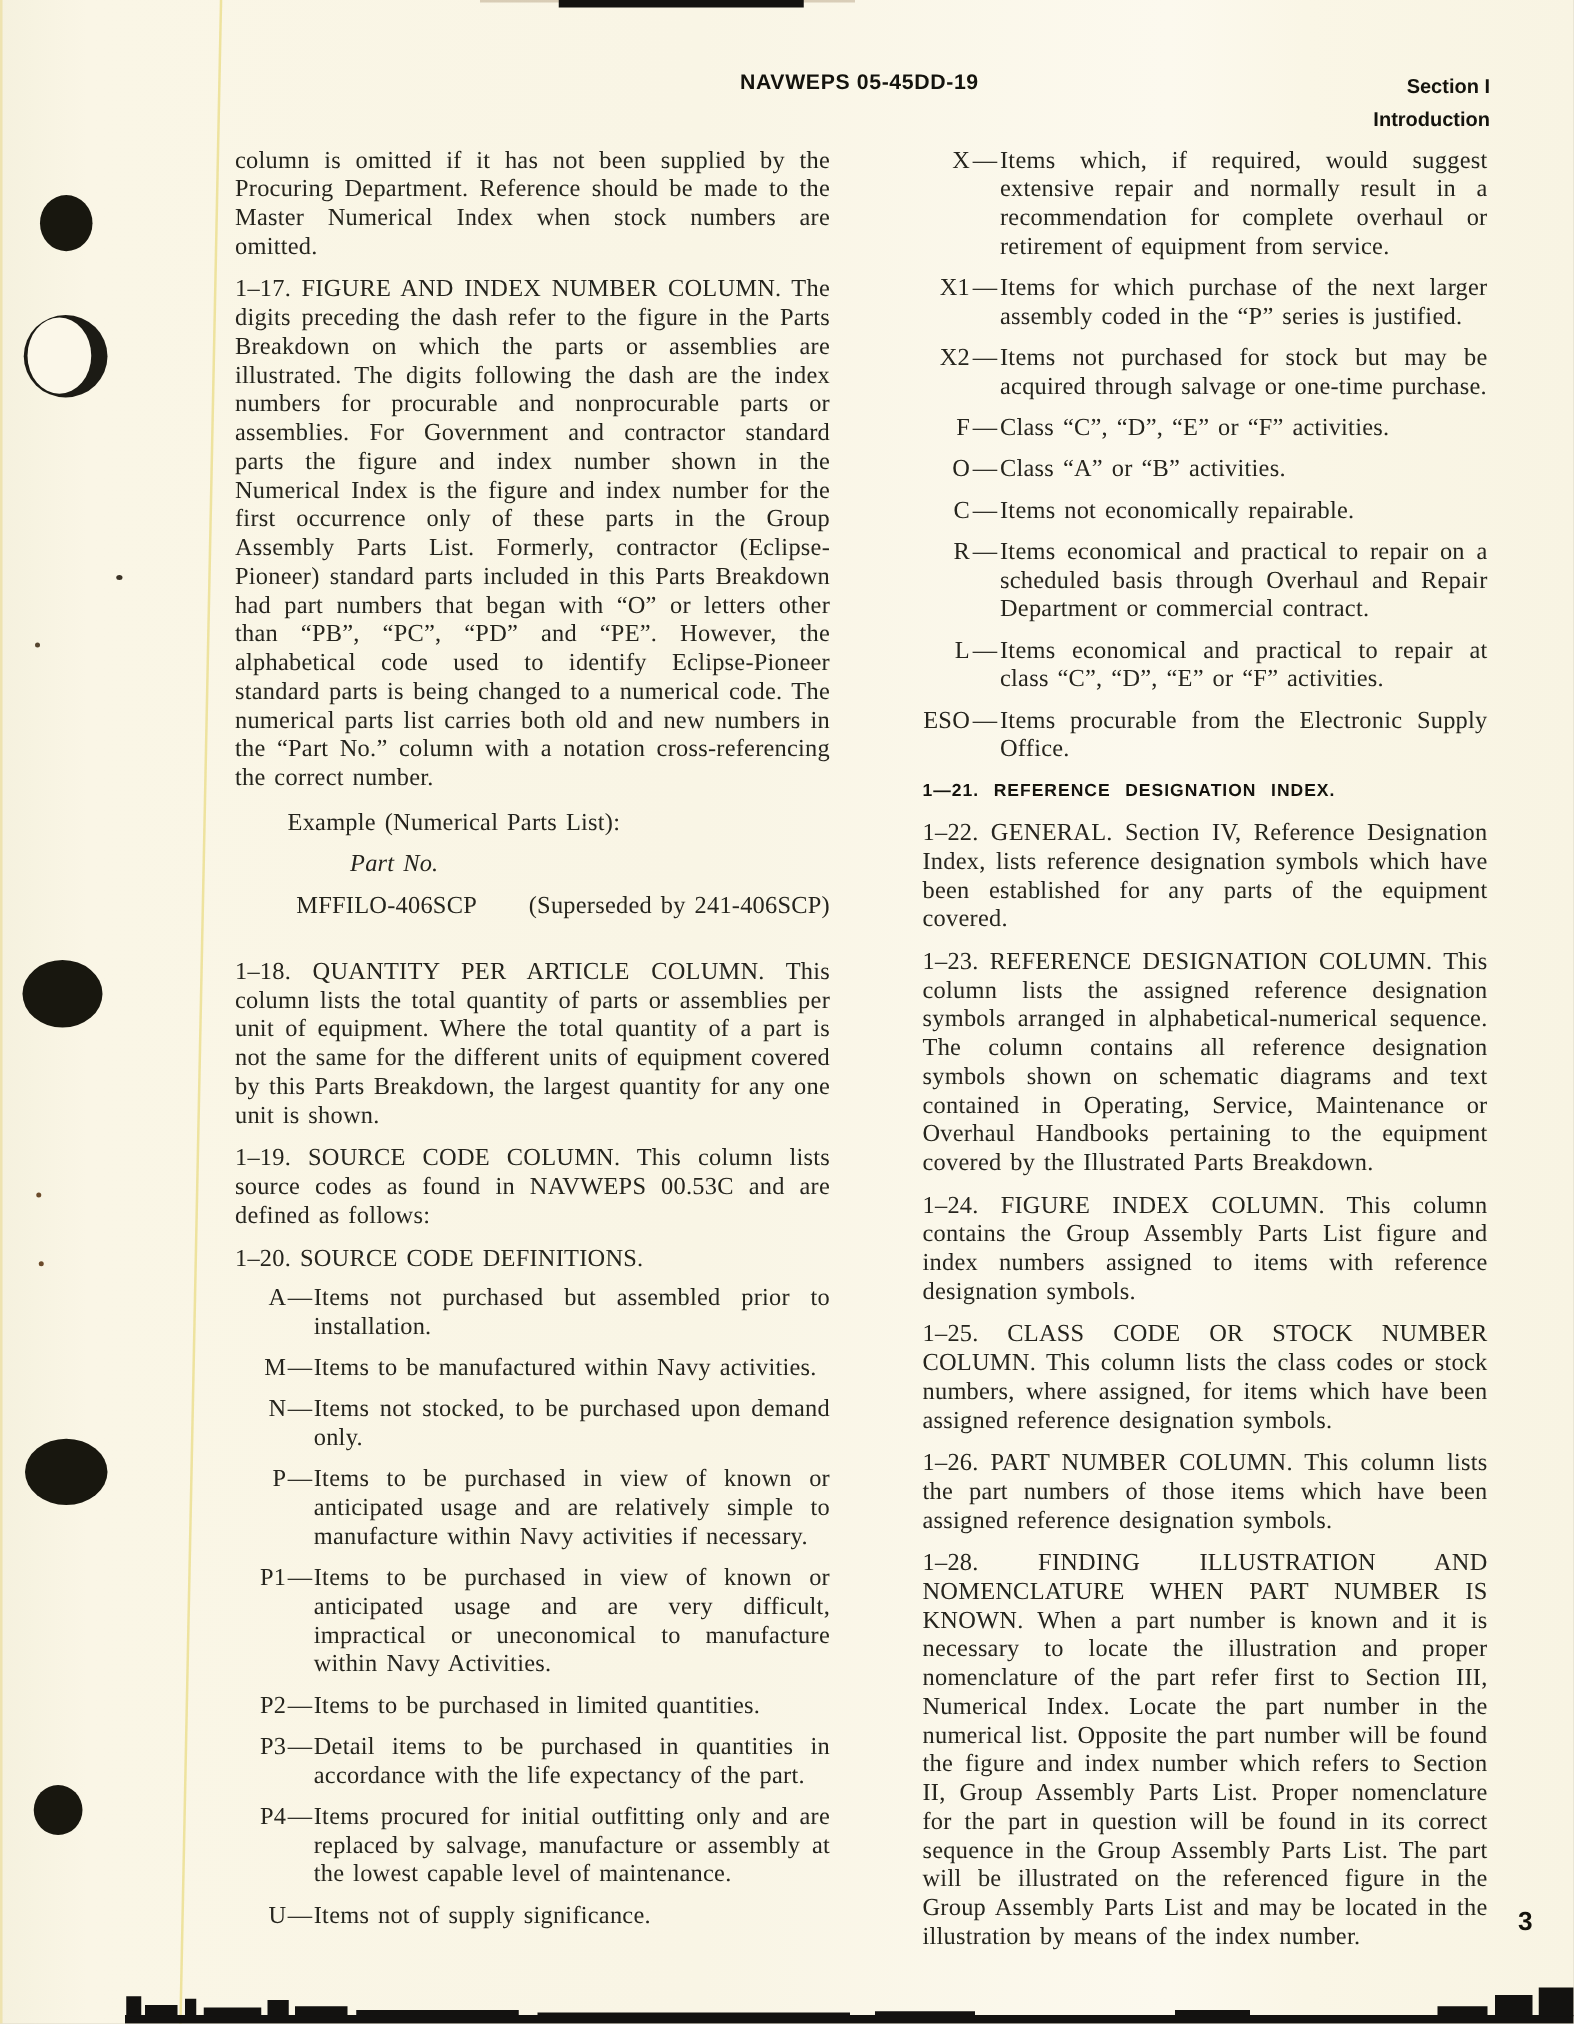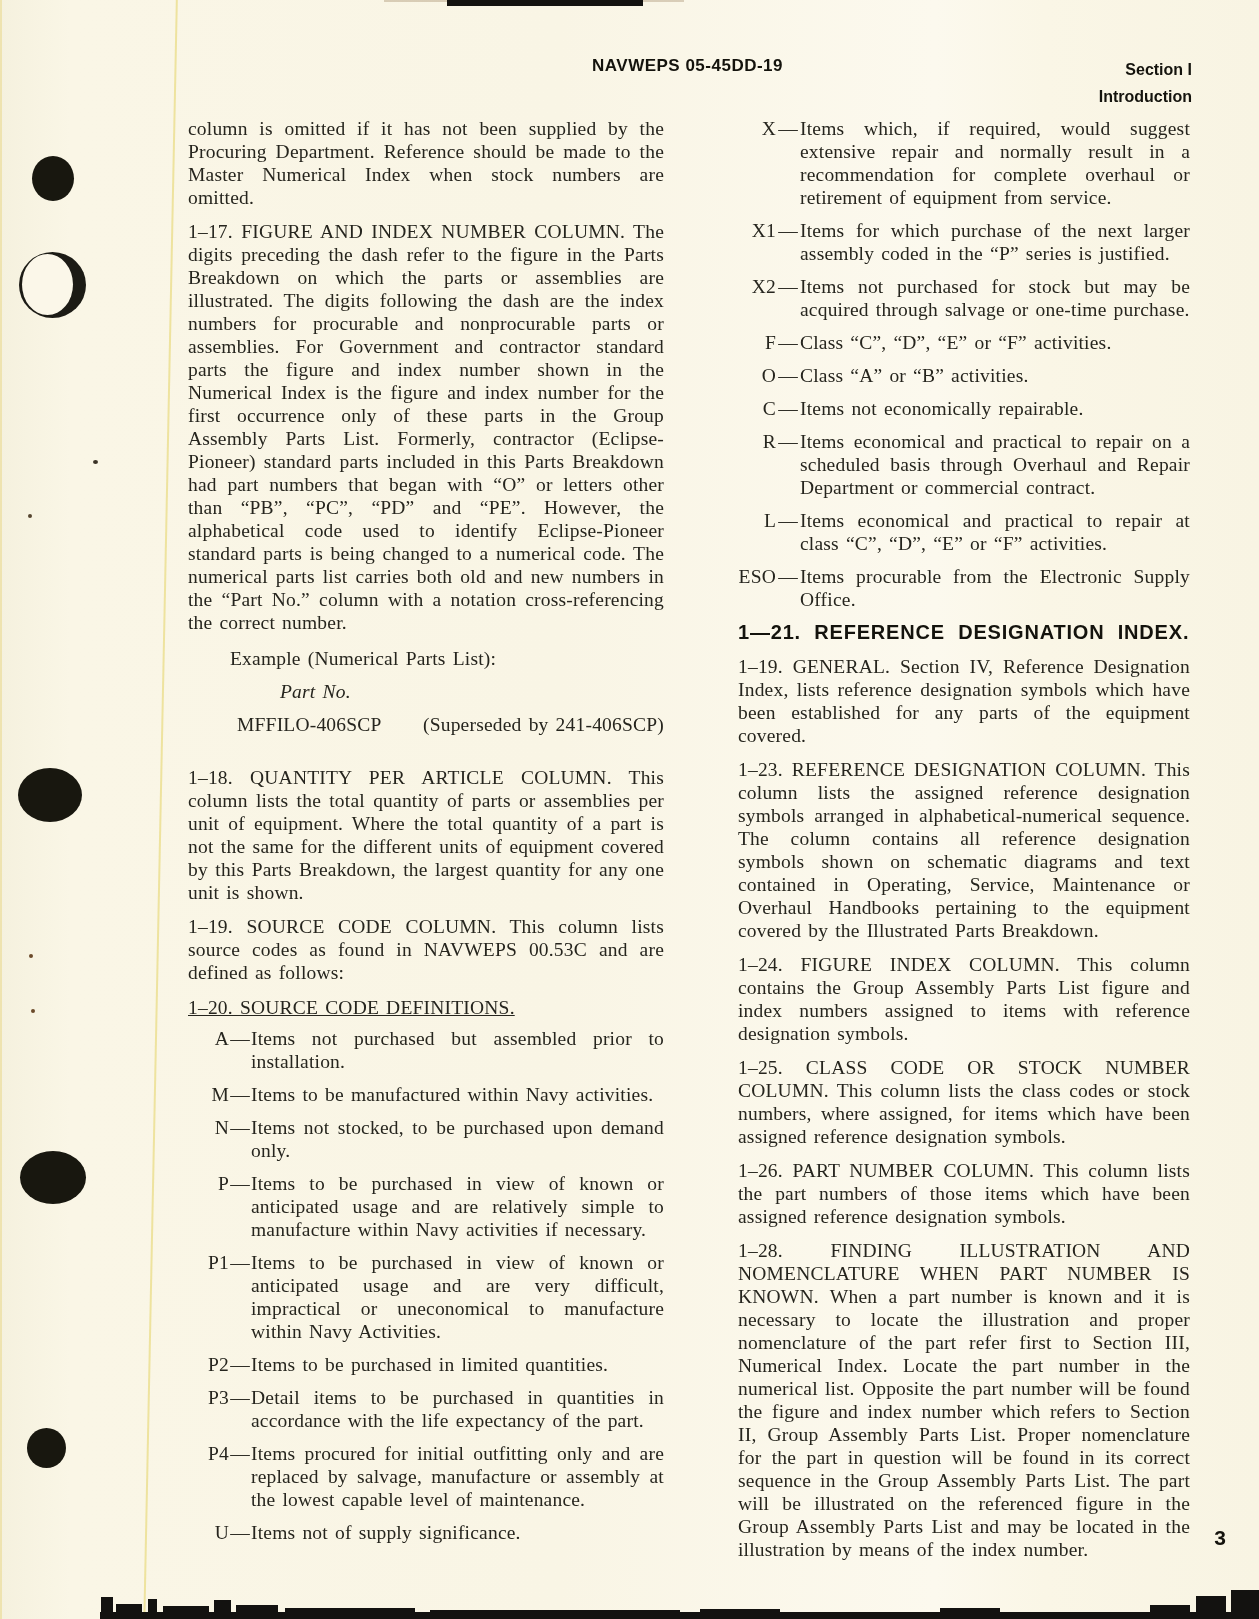--- a/index.html
+++ b/index.html
@@ -21,22 +21,22 @@
   
   .col {
     position:absolute; top:117px; width:492px;
     font-size:19.5px; line-height:23px;
     text-align:justify; letter-spacing:0.2px; word-spacing:2px;
   }
   .col-left  { left:172px; }
   .col-right { left:722px; width:468px; }
   .col p { margin:0 0 11px 16px; }
 
-  .h-sans { font-size:20px; letter-spacing:0.8px; word-spacing:7px; text-align:left; margin:13px 0 10px 0; }
-  .caps-lead { margin-top:12px !important; margin-bottom:8px !important;text-decoration:underline; }
+  .h-sans { font-size:14px; letter-spacing:0.8px; word-spacing:7px; text-align:left; margin:13px 0 10px 0; }
+  .caps-lead { margin-top:12px !important; margin-bottom:8px !important; }
 
   
   .ex-title { margin:13px 0 10px 58px !important; text-align:left; }
   .ex-partno { margin:0 0 10px 108px !important; text-align:left; font-style:italic; }
   .ex-line { display:flex; justify-content:space-between; margin:0 0 30px 65px; }
 
   
   .def { display:flex; margin-bottom:10px; }
   .def .code { flex:0 0 57px; text-align:right; white-space:nowrap; }
   .def .dash { flex:0 0 22px; text-align:center; }
@@ -190,21 +190,21 @@
       <span class="dash">—</span>
       <span class="dtext">Items economical and practical to repair at class “C”, “D”, “E” or “F” activities.</span>
     </div>
     <div class="def">
       <span class="code">ESO</span>
       <span class="dash">—</span>
       <span class="dtext">Items procurable from the Electronic Supply Office.</span>
     </div>
 
     <p class="h-sans sans">1—21. REFERENCE DESIGNATION INDEX.</p>
-    <p>1–19. GENERAL. Section IV, Reference Designation Index, lists reference designation symbols which have been established for any parts of the equipment covered.</p>
+    <p>1–22. GENERAL. Section IV, Reference Designation Index, lists reference designation symbols which have been established for any parts of the equipment covered.</p>
     <p>1–23. REFERENCE DESIGNATION COLUMN. This column lists the assigned reference designation symbols arranged in alphabetical-numerical sequence. The column contains all reference designation symbols shown on schematic diagrams and text contained in Operating, Service, Maintenance or Overhaul Handbooks pertaining to the equipment covered by the Illustrated Parts Breakdown.</p>
     <p>1–24. FIGURE INDEX COLUMN. This column contains the Group Assembly Parts List figure and index numbers assigned to items with reference designation symbols.</p>
     <p>1–25. CLASS CODE OR STOCK NUMBER COLUMN. This column lists the class codes or stock numbers, where assigned, for items which have been assigned reference designation symbols.</p>
     <p>1–26. PART NUMBER COLUMN. This column lists the part numbers of those items which have been assigned reference designation symbols.</p>
     <p>1–28. FINDING ILLUSTRATION AND NOMENCLATURE WHEN PART NUMBER IS KNOWN. When a part number is known and it is necessary to locate the illustration and proper nomenclature of the part refer first to Section III, Numerical Index. Locate the part number in the numerical list. Opposite the part number will be found the figure and index number which refers to Section II, Group Assembly Parts List. Proper nomenclature for the part in question will be found in its correct sequence in the Group Assembly Parts List. The part will be illustrated on the referenced figure in the Group Assembly Parts List and may be located in the illustration by means of the index number.</p>
   </div>
 
   <div class="pageno sans">3</div>
 
   <div>

